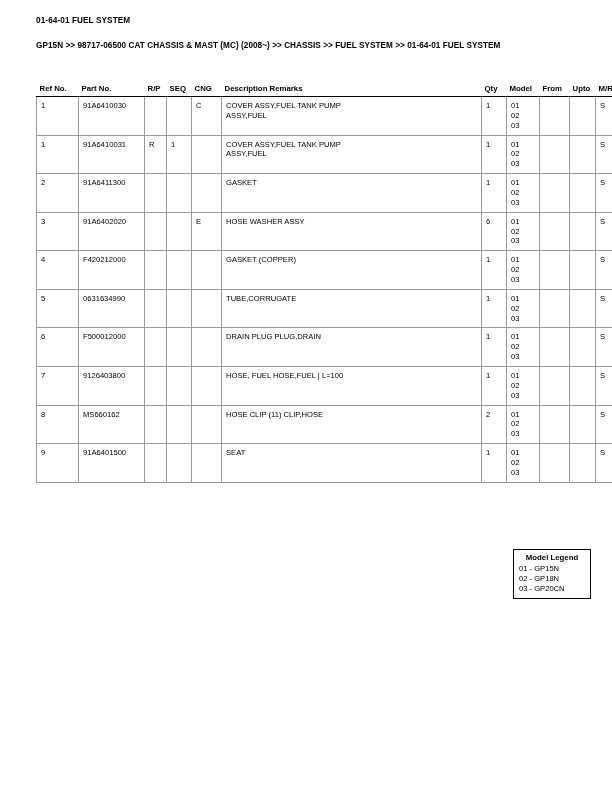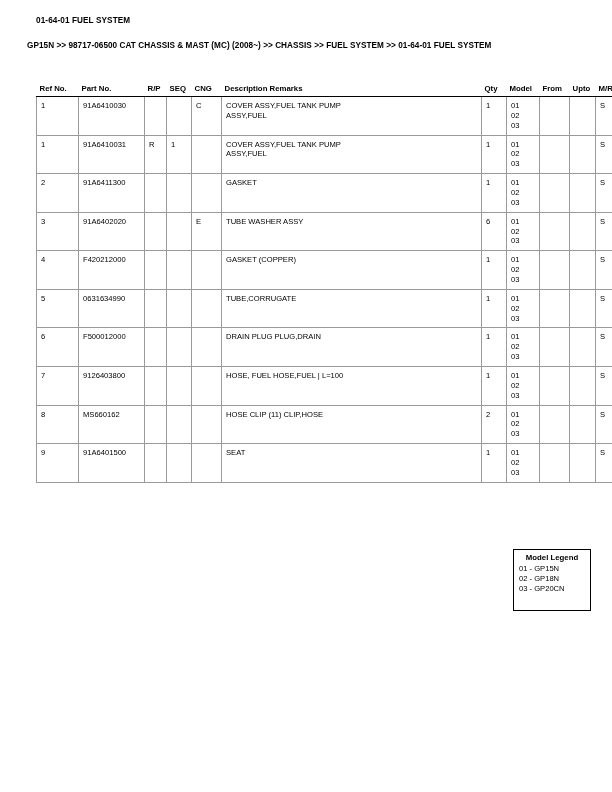--- a/index.html
+++ b/index.html
@@ -30,21 +30,21 @@
     left: 21px;
     top: 16px;
     font-size: 8.2px;
     font-weight: bold;
     letter-spacing: 0.1px;
     white-space: nowrap;
   }
 
   .breadcrumb {
     position: absolute;
-    left: 12px;
+    left: 21px;
     top: 41px;
     font-size: 8.2px;
     font-weight: bold;
     letter-spacing: 0.05px;
     white-space: nowrap;
   }
 
   .parts-table {
     position: absolute;
     left: 21px;
@@ -90,21 +90,21 @@
   .desc-line { display: block; white-space: nowrap; }
   .model-line { display: block; }
 
   .legend-box {
     position: absolute;
     left: 498px;
     top: 549px;
     width: 78px;
     border: 1.1px solid #000;
     background: #fff;
-    padding: 3px 5px 16px 5px;
+    padding: 3px 5px 4px 5px;
     font-size: 7.6px;
     box-sizing: border-box;
   }
   .legend-title {
     font-weight: bold;
     text-align: center;
     font-size: 7.8px;
     margin-bottom: 2px;
   }
   .legend-item {
@@ -211,21 +211,21 @@
           <td class="col-upto"></td>
           <td class="col-mr">S</td>
         </tr>
         <tr>
           <td class="col-ref-no">3</td>
           <td class="col-part-no">91A6402020</td>
           <td class="col-rp"></td>
           <td class="col-seq"></td>
           <td class="col-cng">E</td>
           <td class="col-description">
-            <span class="desc-line">TUBE WASHER ASSY</span>
+            <span class="desc-line">HOSE WASHER ASSY</span>
           </td>
           <td class="col-qty">6</td>
           <td class="col-model">
             <span class="model-line">01</span>
             <span class="model-line">02</span>
             <span class="model-line">03</span>
           </td>
           <td class="col-from"></td>
           <td class="col-upto"></td>
           <td class="col-mr">S</td>

